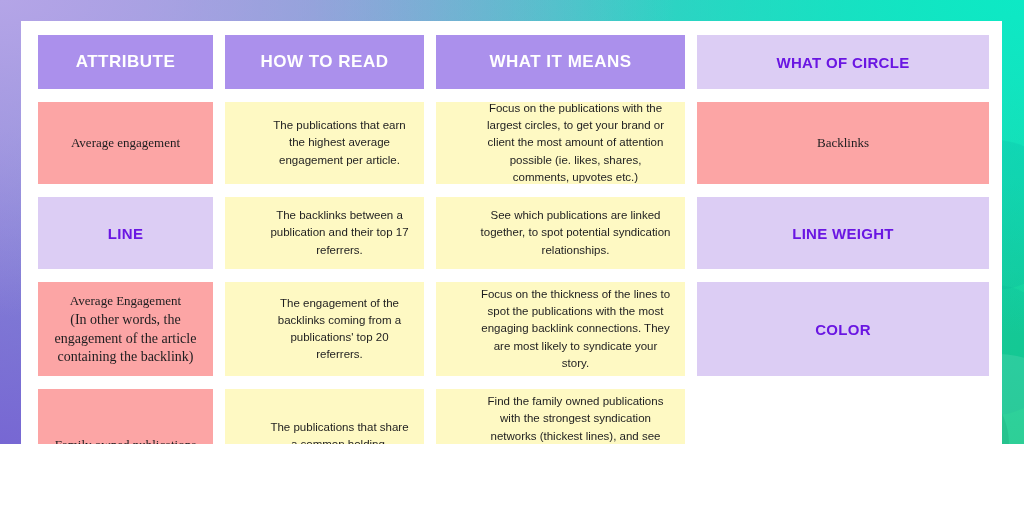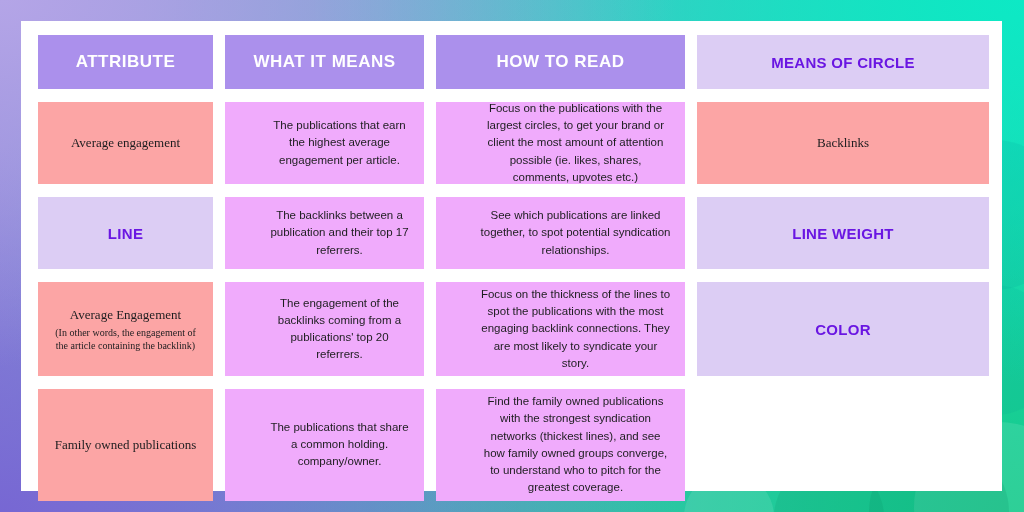--- a/index.html
+++ b/index.html
@@ -7,21 +7,21 @@
     padding: 0;
     width: 1024px;
     height: 512px;
     overflow: hidden;
     font-family: "Liberation Sans", sans-serif;
   }
 
   .stage {
     position: relative;
     width: 1024px;
-    height: 512px;
+    height: 444px;
     overflow: hidden;
     background:
       radial-gradient(120% 130% at 0% 0%,   rgba(180,165,231,1) 0%, rgba(180,165,231,0) 55%),
       radial-gradient(120% 130% at 100% 0%, rgba(13,233,197,1) 0%,  rgba(13,233,197,0) 58%),
       radial-gradient(120% 130% at 0% 100%, rgba(119,103,211,1) 0%, rgba(119,103,211,0) 55%),
       radial-gradient(130% 140% at 100% 100%, rgba(23,202,140,1) 0%, rgba(23,202,140,0) 60%),
       linear-gradient(100deg, #8f87d9 0%, #55b9c4 55%, #14dcae 100%);
   }
 
   
@@ -87,29 +87,29 @@
 
   .cell.metric {
     background: #fca5a5;
     color: #1d1d1f;
     font-size: 13px;
     line-height: 1.35;
     font-family: Liberation Serif, serif;
   }
 
   .metric-note {
-    font-size: 10px;
+    font-size: 14px;
     line-height: 1.3;
     margin-top: 2px;
     color: #1d1d1f;
   }
 
   .cell.meaning,
   .cell.reading {
-    background: #f0abfc;
+    background: #fef9c3;
     color: #1d1d1f;
     font-size: 11.5px;
     line-height: 1.5;
     padding-left: 44px;
   }
 </style>
 </head>
 <body>
 
 <div class="stage">
@@ -117,24 +117,24 @@
   <div class="blob b2"></div>
   <div class="blob b6"></div>
   <div class="blob b3"></div>
   <div class="blob b4"></div>
   <div class="blob b5"></div>
 
   <div class="card">
     <div class="grid">
 
       <div class="cell header">ATTRIBUTE</div>
+      <div class="cell header">HOW TO READ</div>
       <div class="cell header">WHAT IT MEANS</div>
-      <div class="cell header">HOW TO READ</div>
 
-      <div class="cell attr">MEANS OF CIRCLE</div>
+      <div class="cell attr">WHAT OF CIRCLE</div>
       <div class="cell metric">Average engagement</div>
       <div class="cell meaning">The publications that earn the highest average engagement per article.</div>
       <div class="cell reading">Focus on the publications with the largest circles, to get your brand or client the most amount of attention possible (ie. likes, shares, comments, upvotes etc.)</div>
 
       <div class="cell metric">Backlinks</div>
       <div class="cell attr">LINE</div>
       <div class="cell meaning">The backlinks between a publication and their top 17 referrers.</div>
       <div class="cell reading">See which publications are linked together, to spot potential syndication relationships.</div>
 
       <div class="cell attr">LINE WEIGHT</div>

